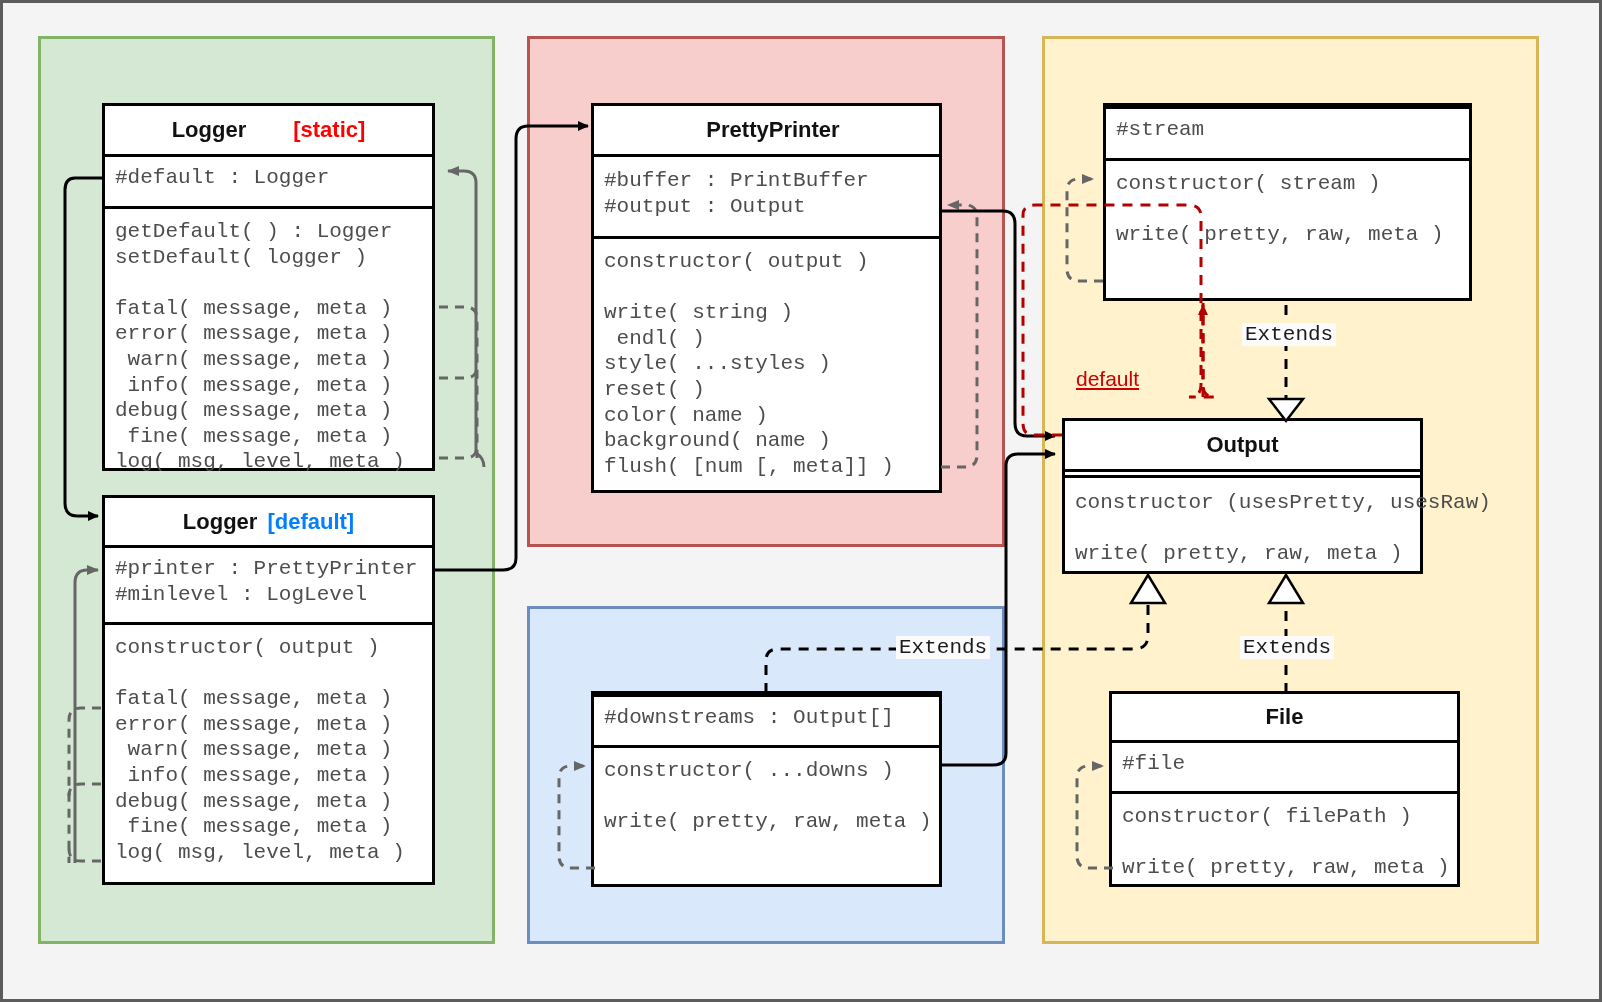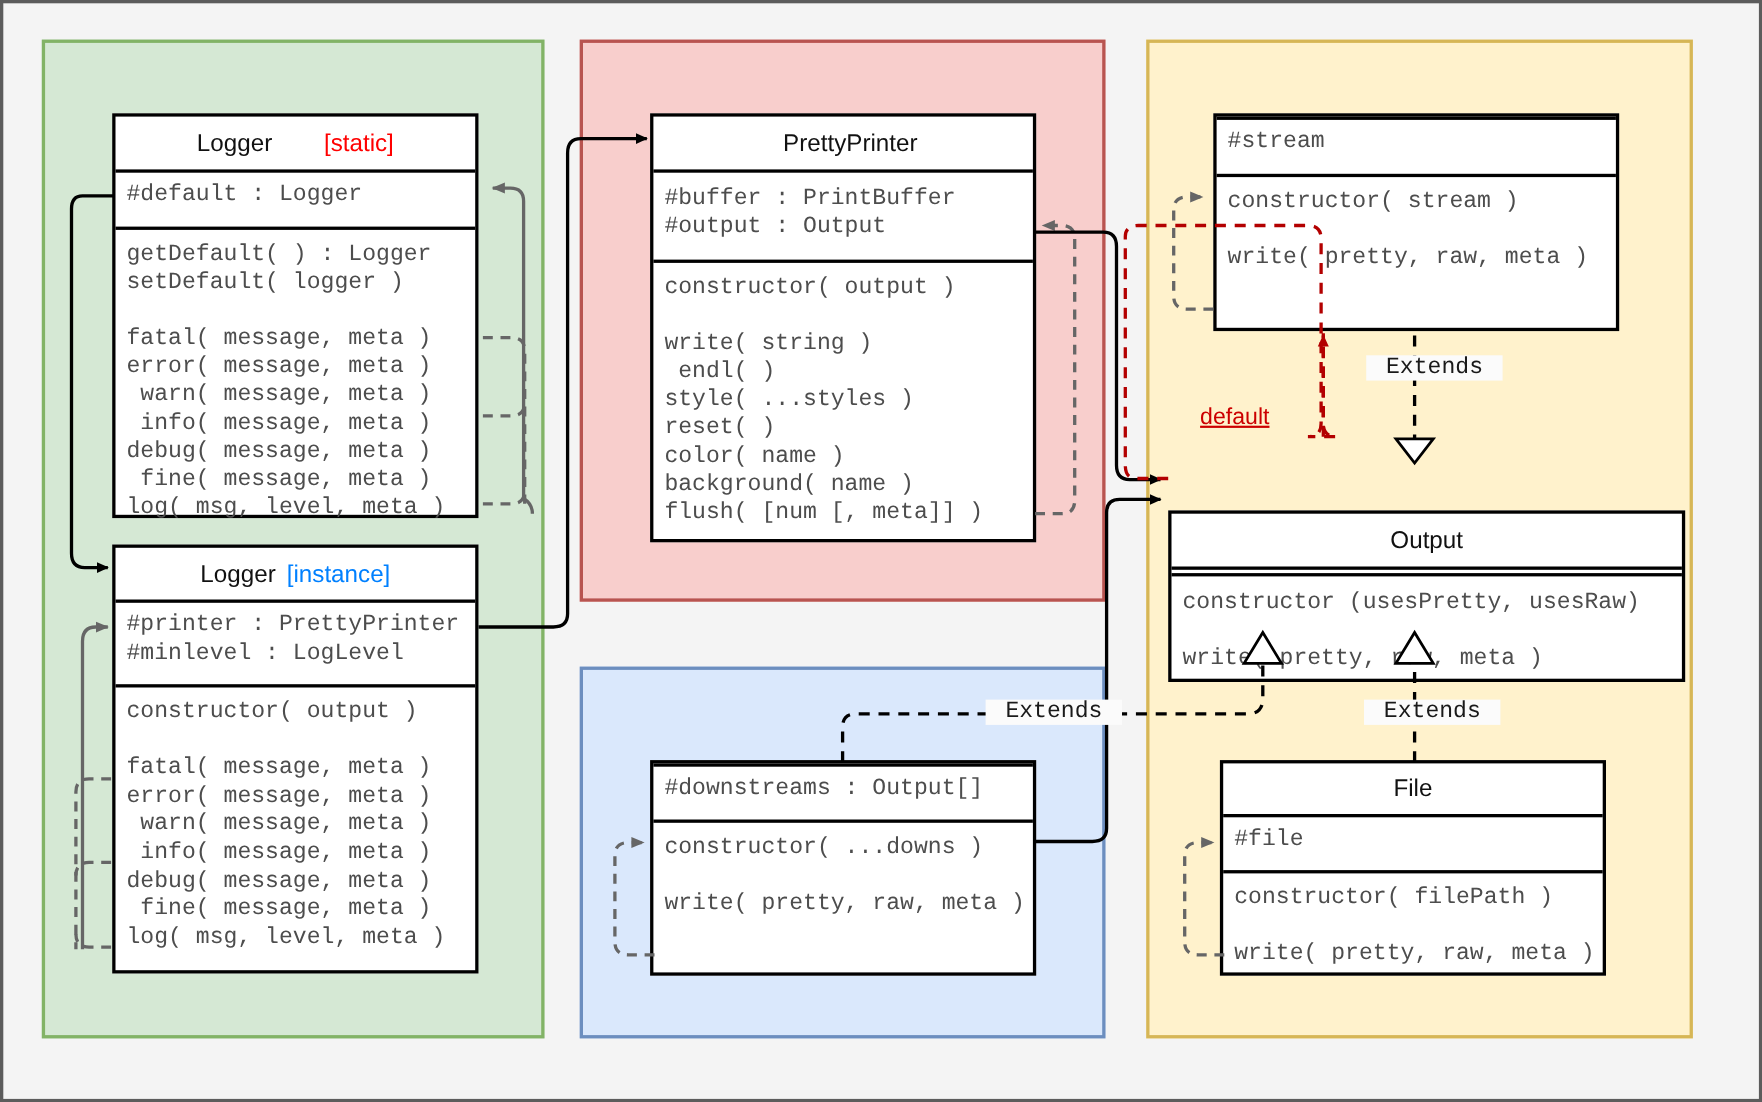--- a/index.html
+++ b/index.html
@@ -27,21 +27,21 @@
   .g-yellow{background:#fff2cc;border-color:#d6b656;}
 
   .uml{
     position:absolute;
     box-sizing:border-box;
     background:#ffffff;
     border:3px solid #000000;
     z-index:5;
   }
   .uml .title{
-    font-weight:normal;
+    font-weight:bold;
     font-size:22px;
     color:#111;
     text-align:left;
     line-height:1;
     display:flex;
     align-items:center;
     justify-content:center;
     gap:10px;
     box-sizing:border-box;
   }
@@ -68,21 +68,21 @@
     width:1602px;height:1002px;
     pointer-events:none;
     z-index:6;
   }
   .edge-label{
     position:absolute;
     font-family:"Liberation Mono", monospace;
     font-size:21px;
     color:#1a1a1a;
     background:#fbfbfb;
-    padding:0 18px;
+    padding:0 3px;
     z-index:7;
     white-space:nowrap;
   }
   .edge-label.red{
     color:#cc0000;
     font-family:"Liberation Sans", sans-serif;
     background:transparent;
     font-size:21px;
   }
 </style>
@@ -208,21 +208,21 @@
  warn( message, meta )
  info( message, meta )
 debug( message, meta )
  fine( message, meta )
 log( msg, level, meta )</div>
   </div>
 
   <div class="uml" style="left:99px;top:492px;width:333px;height:390px;">
     <div class="title" style="height:47px;">
       <span>Logger</span>
-      <span class="tag-instance">[instance]</span>
+      <span class="tag-instance">[default]</span>
     </div>
     <div class="sep"></div>
     <div class="compartment" style="height:74px;padding-top:8px;">#printer : PrettyPrinter
 #minlevel : LogLevel</div>
     <div class="sep"></div>
     <div class="compartment">constructor( output )
 
 fatal( message, meta )
 error( message, meta )
  warn( message, meta )
@@ -253,21 +253,21 @@
 
   <div class="uml" style="left:1100px;top:100px;width:369px;height:198px;">
     <div class="sep"></div>
     <div class="compartment" style="height:49px;padding-top:8px;">#stream</div>
     <div class="sep"></div>
     <div class="compartment">constructor( stream )
 
 write( pretty, raw, meta )</div>
   </div>
 
-  <div class="uml" style="left:1059px;top:415px;width:470px;height:156px;margin-top:46px;">
+  <div class="uml" style="left:1059px;top:415px;width:361px;height:156px;">
     <div class="title" style="height:48px;">
       <span>Output</span>
     </div>
     <div class="sep dbl"></div>
     <div class="sep dbl2"></div>
     <div class="compartment" style="padding-top:12px;">constructor (usesPretty, usesRaw)
 
 write( pretty, raw, meta )</div>
   </div>
 

